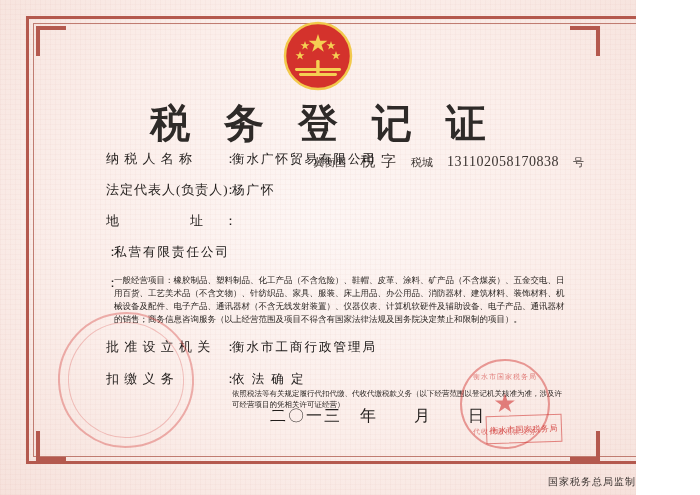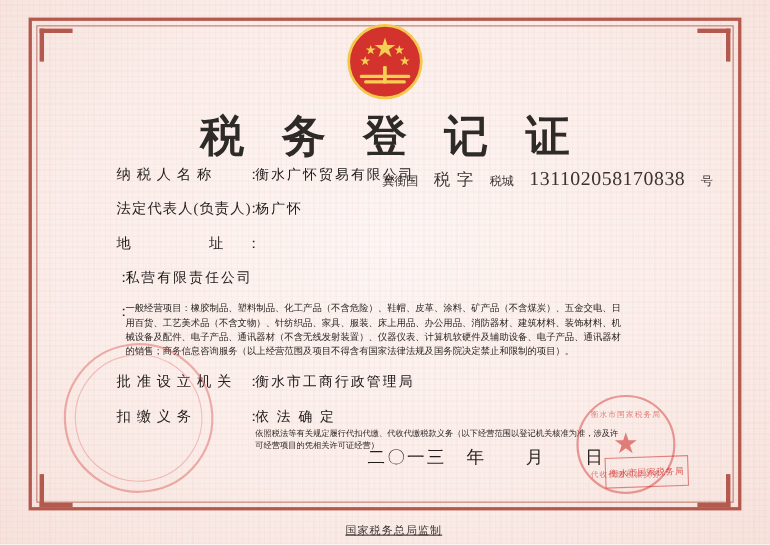--- a/index.html
+++ b/index.html
@@ -8,21 +8,21 @@
     background: #ffffff;
   }
   body {
     width: 700px;
     height: 495px;
     font-family: "Liberation Serif", serif;
     overflow: hidden;
   }
   #cert {
     position: relative;
-    width: 700px;
+    width: 636px;
     height: 495px;
     background:
       radial-gradient(ellipse at 50% 45%, #fdf6f4 0%, #fbeeea 55%, #f6e2dc 100%);
     overflow: hidden;
   }
   
   #cert::before {
     content: "";
     position: absolute;
     inset: 0;
@@ -88,21 +88,21 @@
     align-items: baseline;
     gap: 14px;
     white-space: nowrap;
   }
   .serial .big {
     font-size: 15px;
     font-weight: normal;
     letter-spacing: 1px;
   }
   .serial .num {
-    font-size: 18px;
+    font-size: 14px;
     letter-spacing: 0.5px;
     border-bottom: 0px solid transparent;
   }
 
   .fields {
     position: absolute;
     left: 106px;
     top: 150px;
     width: 460px;
   }
@@ -215,25 +215,24 @@
     display: flex;
     align-items: center;
     justify-content: center;
     letter-spacing: 0.5px;
     transform: rotate(-2deg);
   }
   .footer {
     position: absolute;
     left: 16px; right: 0;
     bottom: 6px;
-    text-align: center;
+    text-align: right;
     font-size: 10px;
     color: #3a3330;
     letter-spacing: 1px;
-    text-decoration: underline;
   }
 </style>
 </head>
 <body>
 
 <div id="cert">
 
   <div class="outer-border"></div>
   <div class="inner-border"></div>
   <div class="corner tl"></div>

